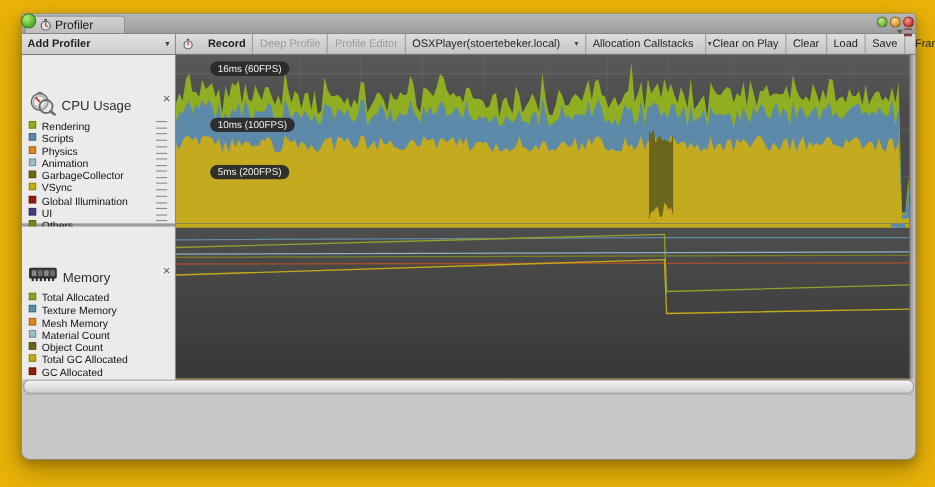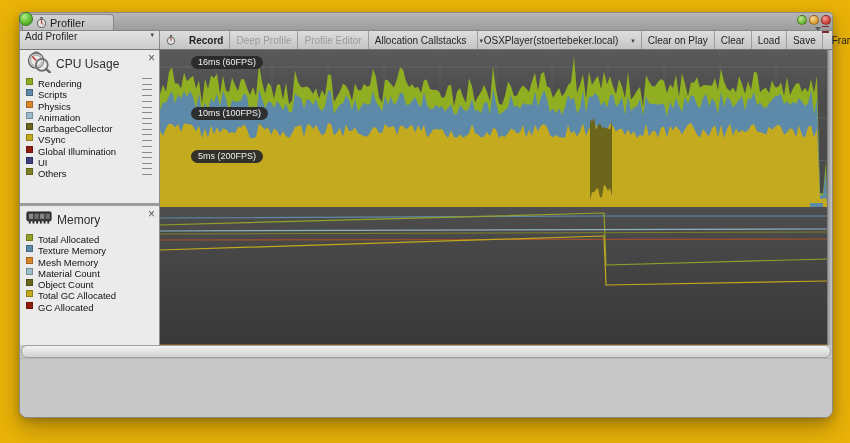--- a/index.html
+++ b/index.html
@@ -23,37 +23,37 @@
   .tl{width:10px;height:10px;border-radius:50%;border:1px solid rgba(0,0,0,.35);box-sizing:border-box;}
   .tl.g{background:radial-gradient(circle at 35% 30%,#c0e792,#74bd3c 60%,#4e9322);}
   .tl.y{background:radial-gradient(circle at 35% 30%,#f7dc9a,#dfa035 60%,#b97c1d);}
   .tl.r{background:radial-gradient(circle at 35% 30%,#f3a09a,#d5453c 60%,#a32520);}
   .tl-menu{position:absolute;right:3px;top:13px;width:14px;height:6px;display:flex;align-items:center;gap:1px;}
   .tl-menu .car{width:0;height:0;border-left:3px solid transparent;border-right:3px solid transparent;border-top:4px solid #5a5a5a;}
   .tl-menu .lines{width:7px;height:5px;border-top:1px solid #7a2a2a;border-bottom:1px solid #7a2a2a;box-shadow:0 -2px 0 -1px #7a2a2a inset;}
   
   .toolbar{height:18px;flex:none;display:flex;font-size:10px;color:#1e1e1e;
     background:linear-gradient(#dedede,#c4c4c4);border-bottom:1px solid #777;}
-  .addprof{width:140px;flex:none;box-sizing:border-box;display:flex;
+  .addprof{width:140px;flex:none;box-sizing:border-box;display:flex;align-items:center;
     justify-content:space-between;padding:0 5px;border-right:1px solid #8a8a8a;
-    background:linear-gradient(#e2e2e2,#cdcdcd);}
+    background:linear-gradient(#e2e2e2,#cdcdcd);font-weight:bold;}
   .tbtn{display:flex;align-items:center;gap:13px;padding:0 6px;border-right:1px solid #9d9d9d;white-space:nowrap;}
   .tbtn.disabled{color:#9b9b9b;}
   .caret{font-size:7px;color:#444;line-height:1;}
   .rec-icon{width:10px;height:10px;display:inline-block;}
   .frame-seg{display:flex;align-items:center;gap:16px;padding:0 9px;border-right:1px solid #9d9d9d;}
   .tb-fill{flex:1;}
   
   .body{flex:none;height:295px;display:flex;}
   .sidebar{width:140px;flex:none;background:#adadad;display:flex;flex-direction:column;}
   .panel{background:#ebebeb;border-right:1px solid #8a8a8a;box-sizing:border-box;position:relative;}
   .panel.cpu{height:153px;}
   .panel-gap{height:3px;background:#9c9c9c;border-right:1px solid #8a8a8a;box-sizing:border-box;}
   .panel.mem{height:139px;}
-  .panel-hdr{display:flex;align-items:center;height:28px;padding:0 4px 0 6px;}
+  .panel-hdr{display:flex;align-items:center;height:28px;padding:0 4px 0 6px;margin-top:32px;}
   .panel-title{font-size:12px;color:#2e2e2e;margin-left:5px;flex:1;}
   .panel-close{font-size:12px;color:#555;line-height:10px;align-self:flex-start;margin-top:3px;cursor:default;}
   .legend{padding-left:6px;}
   .legend-row{height:11.3px;display:flex;align-items:flex-start;}
   .swatch{width:7px;height:7px;flex:none;margin-right:5px;box-shadow:inset 0 0 0 1px rgba(0,0,0,.25);}
   .legend-label{font-size:9.5px;color:#101010;flex:1;white-space:nowrap;}
   .handle{width:10px;height:5px;flex:none;margin-right:7px;border-top:1px solid #8a8a8a;border-bottom:1px solid #8a8a8a;}
   
   .charts{width:667px;flex:none;display:flex;flex-direction:column;}
   .chart{position:relative;overflow:hidden;}
@@ -112,26 +112,26 @@
           </svg>
         </span>
         <b style="font-weight:bold;">Record</b>
       </div>
       <div class="tbtn disabled">
         <span>Deep Profile</span>
       </div>
       <div class="tbtn disabled">
         <span>Profile Editor</span>
       </div>
+      <div class="tbtn">
+        <span>OSXPlayer(stoertebeker.local)</span>
+        <span class="caret">▾</span>
+      </div>
       <div class="tbtn" style="min-width:96px;justify-content:space-between;">
         <span>Allocation Callstacks</span>
-        <span class="caret">▾</span>
-      </div>
-      <div class="tbtn">
-        <span>OSXPlayer(stoertebeker.local)</span>
         <span class="caret">▾</span>
       </div>
       <div class="tbtn">
         <span>Clear on Play</span>
       </div>
       <div class="tbtn">
         <span>Clear</span>
       </div>
       <div class="tbtn">
         <span>Load</span>

